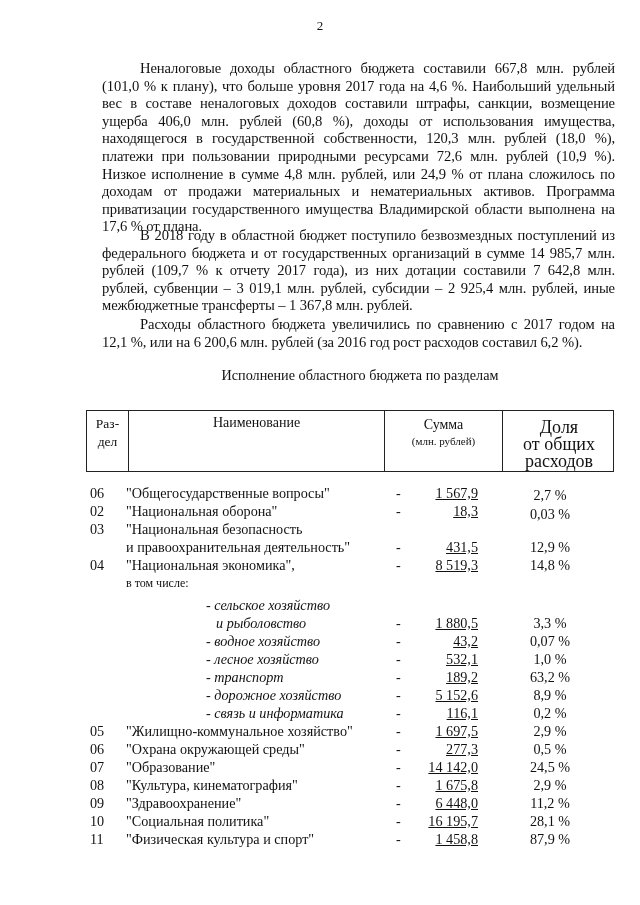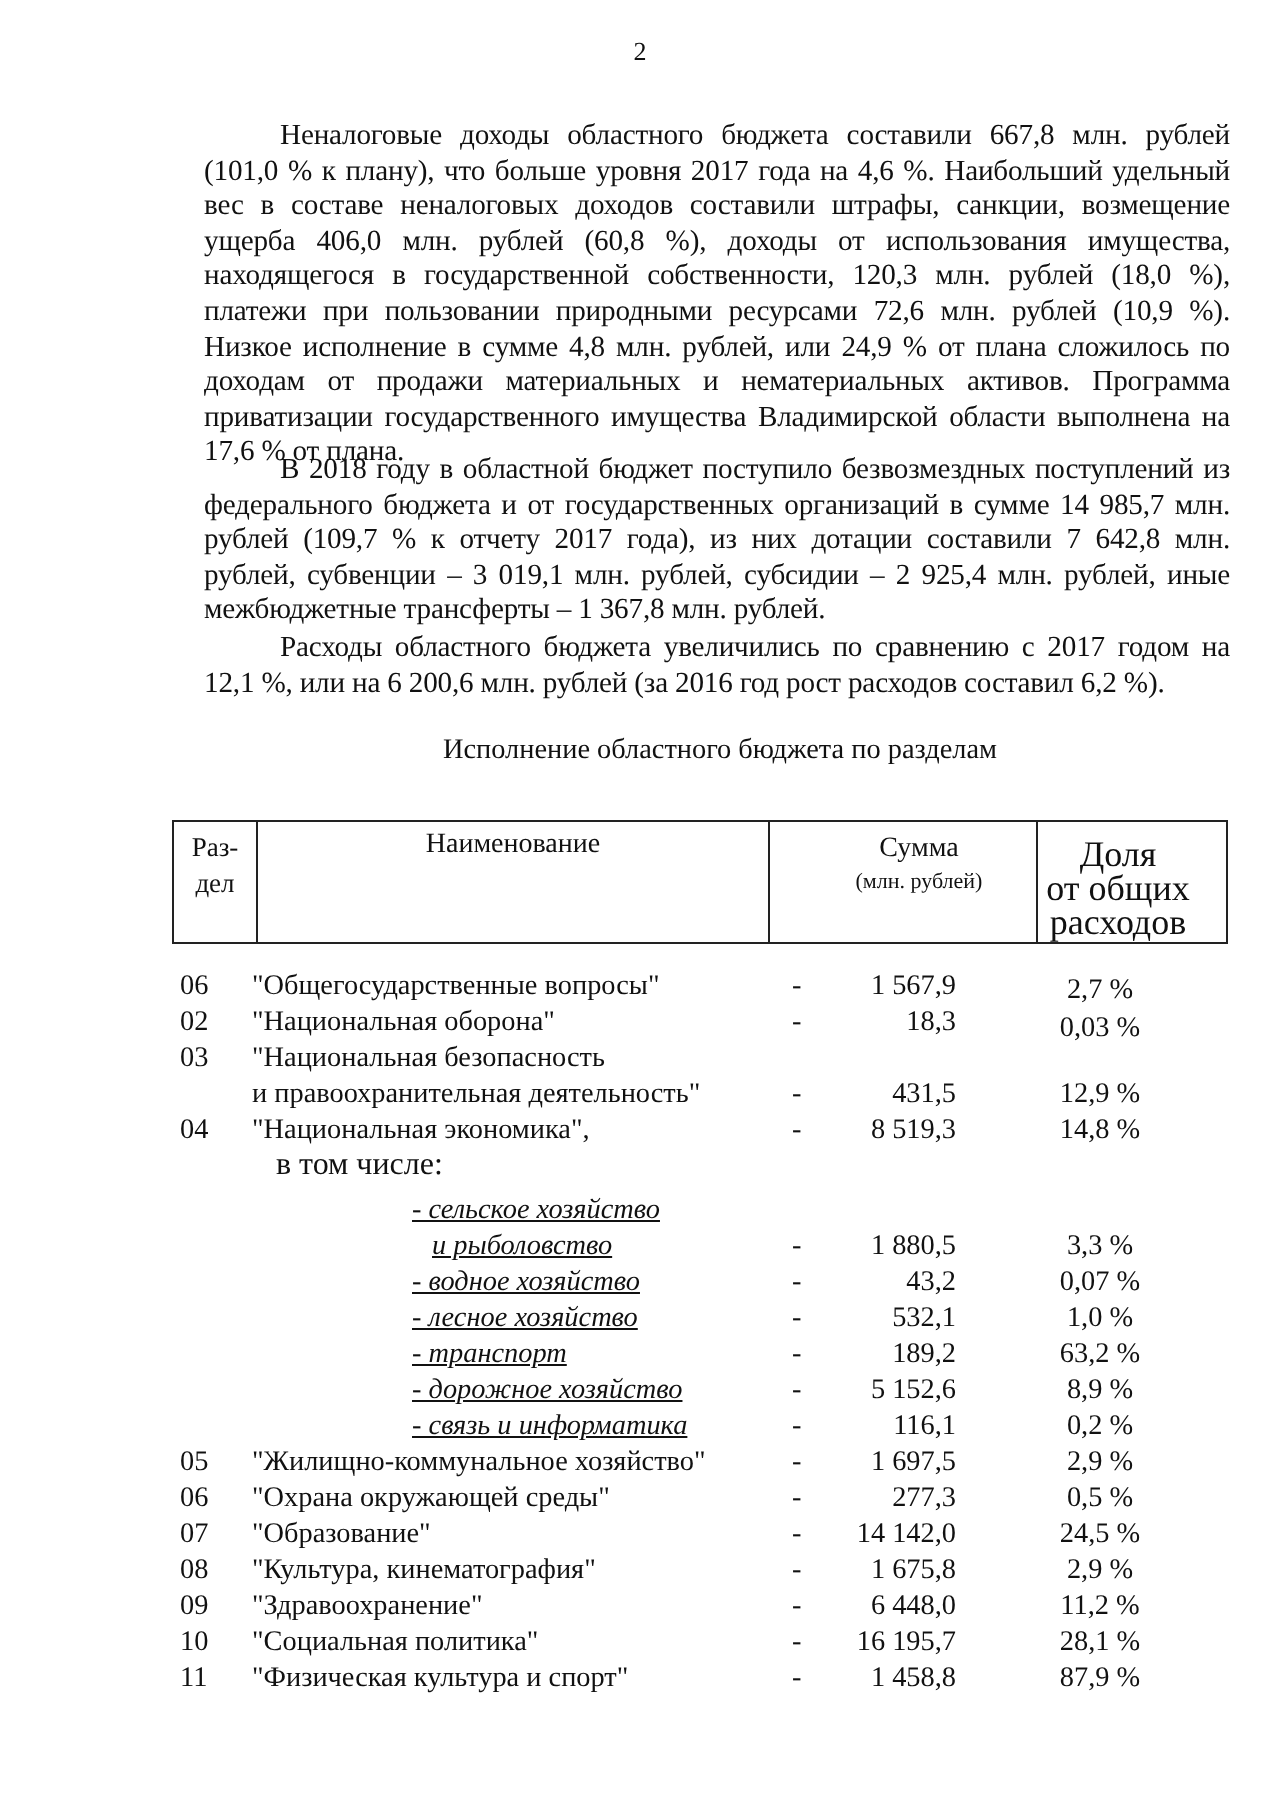--- a/index.html
+++ b/index.html
@@ -11,32 +11,32 @@
     #p1 { top: 60px; }
     #p2 { top: 227px; }
     #p3 { top: 316px; }
     .caption { position: absolute; top: 366px; left: 80px; width: 560px; text-align: center;
                font-size: 14.2px; line-height: 18px; }
     .thead { position: absolute; top: 410px; left: 86px; width: 528px; height: 62px;
              border: 1px solid #222; box-sizing: border-box; }
     .thead .col { position: absolute; top: 0; height: 100%; text-align: center; box-sizing: border-box; }
     .c1 { left: 0; width: 42px; border-right: 1px solid #222; font-size: 13.5px; line-height: 18px; padding-top: 4px; }
     .c2 { left: 42px; width: 256px; border-right: 1px solid #222; font-size: 14px; padding-top: 4px; }
-    .c3 { left: 314px; width: 118px; border-right: 1px solid #222; font-size: 14px; line-height: 16px; padding-top: 6px; font-family: Liberation Serif, serif; }
+    .c3 { left: 298px; width: 118px; border-right: 1px solid #222; font-size: 14px; line-height: 16px; padding-top: 6px; font-family: Liberation Serif, serif; }
     .c3 .sub { font-size: 11px; }
     .c4 { left: 416px; width: 112px; font-size: 18px; line-height: 17px; padding-top: 8px; }
     .rows { position: absolute; top: 484px; left: 0; width: 640px; }
     .row { position: relative; height: 18px; font-size: 14.2px; line-height: 18px; }
     .row .code { position: absolute; left: 90px; }
     .row .name { position: absolute; left: 126px; white-space: nowrap; }
     .row .dash { position: absolute; left: 396px; }
-    .row .sum { position: absolute; left: 400px; width: 78px; text-align: right; }
+    .row .sum { position: absolute; left: 400px; width: 78px; text-align: right; text-decoration: underline; }
     .row .pct { position: absolute; left: 515px; width: 70px; text-align: center; }
-    .row.small .name { font-size: 16px; margin-left: 12px; }
-    .row.sub .name { left: 206px; font-style: italic; text-decoration: underline; }
+    .row.small .name { font-size: 12px; }
+    .row.sub .name { left: 206px; font-style: italic; }
     .row.sub .name.cont { left: 216px; }
   </style>
 </head>
 <body>
 
 <div class="page-num">2</div>
 
 <div class="para" id="p1">Неналоговые доходы областного бюджета составили 667,8 млн. рублей (101,0 % к плану), что больше уровня 2017 года на 4,6 %. Наибольший удельный вес в составе неналоговых доходов составили штрафы, санкции, возмещение ущерба 406,0 млн. рублей (60,8 %), доходы от использования имущества, находящегося в государственной собственности, 120,3 млн. рублей (18,0 %), платежи при пользовании природными ресурсами 72,6 млн. рублей (10,9 %). Низкое исполнение в сумме 4,8 млн. рублей, или 24,9 % от плана сложилось по доходам от продажи материальных и нематериальных активов. Программа приватизации государственного имущества Владимирской области выполнена на 17,6 % от плана.</div>
 <div class="para" id="p2">В 2018 году в областной бюджет поступило безвозмездных поступлений из федерального бюджета и от государственных организаций в сумме 14 985,7 млн. рублей (109,7 % к отчету 2017 года), из них дотации составили 7 642,8 млн. рублей, субвенции – 3 019,1 млн. рублей, субсидии – 2 925,4 млн. рублей, иные межбюджетные трансферты – 1 367,8 млн. рублей.</div>
 <div class="para" id="p3">Расходы областного бюджета увеличились по сравнению с 2017 годом на 12,1 %, или на 6 200,6 млн. рублей (за 2016 год рост расходов составил 6,2 %).</div>

